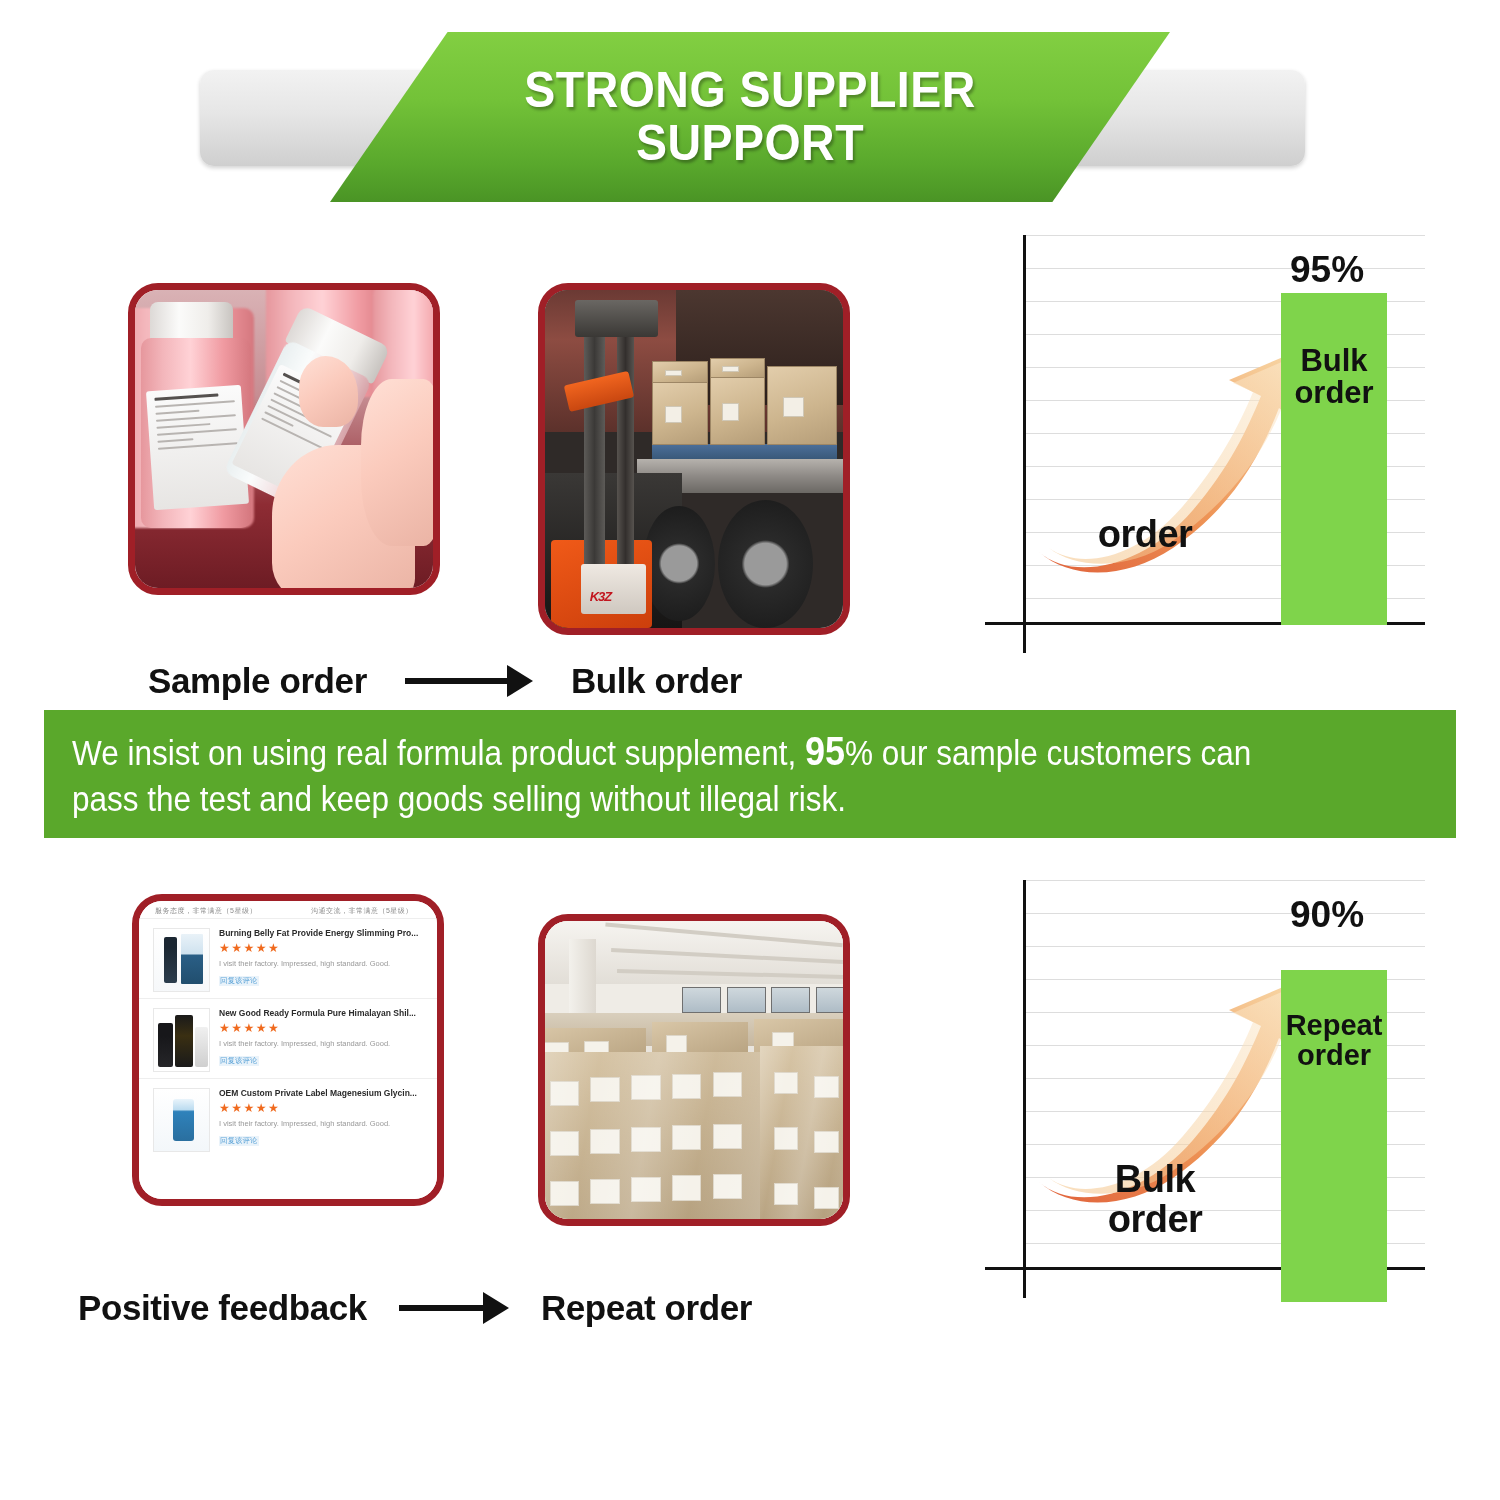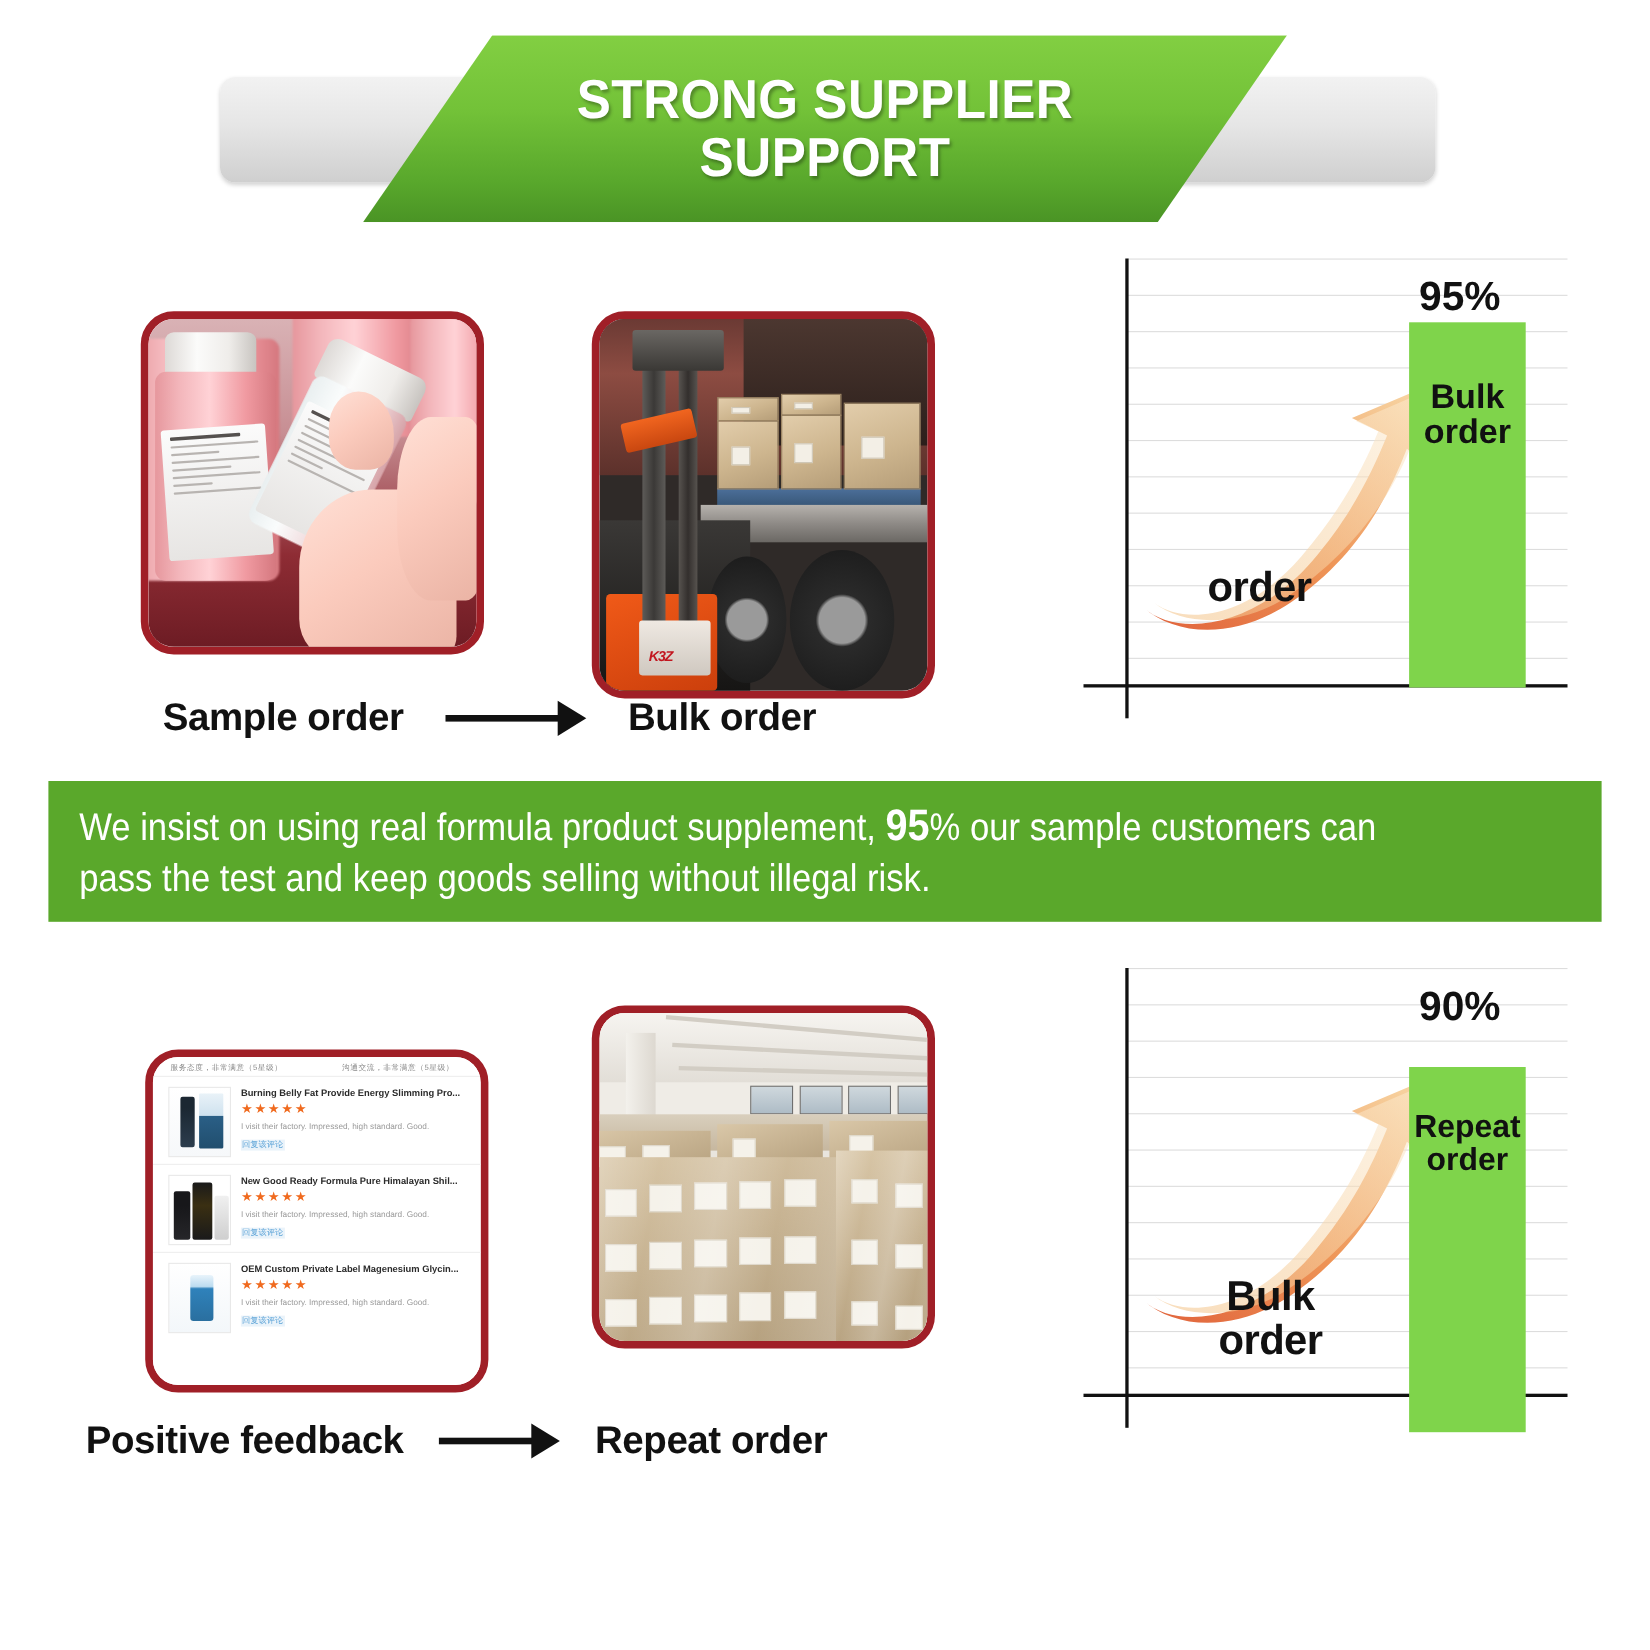--- a/index.html
+++ b/index.html
@@ -145,21 +145,21 @@
       background: linear-gradient(to right,#f3f1ec,#ddd8d0); }
   .wh-backrow { position:absolute; left:0; top:31%; width:100%; height:11%;
       background: linear-gradient(to bottom,#d9cfbd,#c6b79f); }
   .wh-pallet { position:absolute; background: linear-gradient(160deg,#d9c7a8 0%, #c7b392 45%, #b09b79 100%); }
   .wh-pallet .bx { position:absolute; background:#f5f2ea; border:1px solid #ddd6c8; }
   .wh-wrapsheen { position:absolute; inset:0; background:
       linear-gradient(100deg, rgba(255,255,255,0.28) 0%, rgba(255,255,255,0) 25%,
                       rgba(255,255,255,0.22) 48%, rgba(255,255,255,0) 70%, rgba(255,255,255,0.25) 100%); }
 
   
-  .caption-row { position:absolute; display:flex; align-items:center; }
+  .caption-row { position:absolute; display:flex; align-items:center;margin-top:28px; }
   .cap-text { font-weight:bold; color:#111111; font-size:35px; letter-spacing:-0.4px; white-space:nowrap; }
   .cap-arrow { position:relative; height:6px; }
   .cap-arrow .shaft { position:absolute; left:0; top:0; height:6px; background:#111; width:calc(100% - 18px); }
   .cap-arrow .head {
     position:absolute; right:0; top:-13px; width:0; height:0;
     border-top:16px solid transparent; border-bottom:16px solid transparent;
     border-left:26px solid #111;
   }
 
   
@@ -340,21 +340,21 @@
         <div>order</div>
       </div>
     </div>
     <div class="pct-label" style="left:305px; top:14px;">95%</div>
   </div>
 
   <div class="gbanner" style="left:44px; top:710px; width:1412px; height:128px; padding:0 28px;">
     <p><span>We insist on using real formula product supplement, </span><b>95</b><span>% our sample customers can pass the test and keep goods selling without illegal risk.</span></p>
   </div>
 
-  <div class="photo-frame" style="left:132px; top:954px; width:312px; height:312px;">
+  <div class="photo-frame" style="left:132px; top:894px; width:312px; height:312px;">
     <div class="photo-inner">
       <div class="ph-rev">
         <div class="rev-topline">
           <span>服务态度，非常满意（5星级）</span>
           <span>沟通交流，非常满意（5星级）</span>
         </div>
 
         <div class="rev-row">
           <div class="rev-thumb t1"></div>
           <div class="rev-body">
@@ -443,21 +443,21 @@
           <div class="bx" style="left:14%; top:44%; width:24%; height:12%;"></div>
           <div class="bx" style="left:54%; top:46%; width:24%; height:12%;"></div>
           <div class="bx" style="left:14%; top:74%; width:24%; height:12%;"></div>
           <div class="bx" style="left:54%; top:76%; width:24%; height:12%;"></div>
           <div class="wh-wrapsheen"></div>
         </div>
       </div>
     </div>
   </div>
 
-  <div class="caption-row" style="left:78px; top:1282px; width:800px; height:55px;">
+  <div class="caption-row" style="left:78px; top:1252px; width:800px; height:55px;">
     <span class="cap-text">Positive feedback</span>
     <span class="cap-arrow" style="width:110px; margin:0 32px;">
       <span class="shaft"></span>
         <span class="head"></span>
     </span>
     <span class="cap-text">Repeat order</span>
   </div>
 
   <div class="chart" style="left:985px; top:880px; width:440px; height:430px;">
     <div class="chart-plot">

